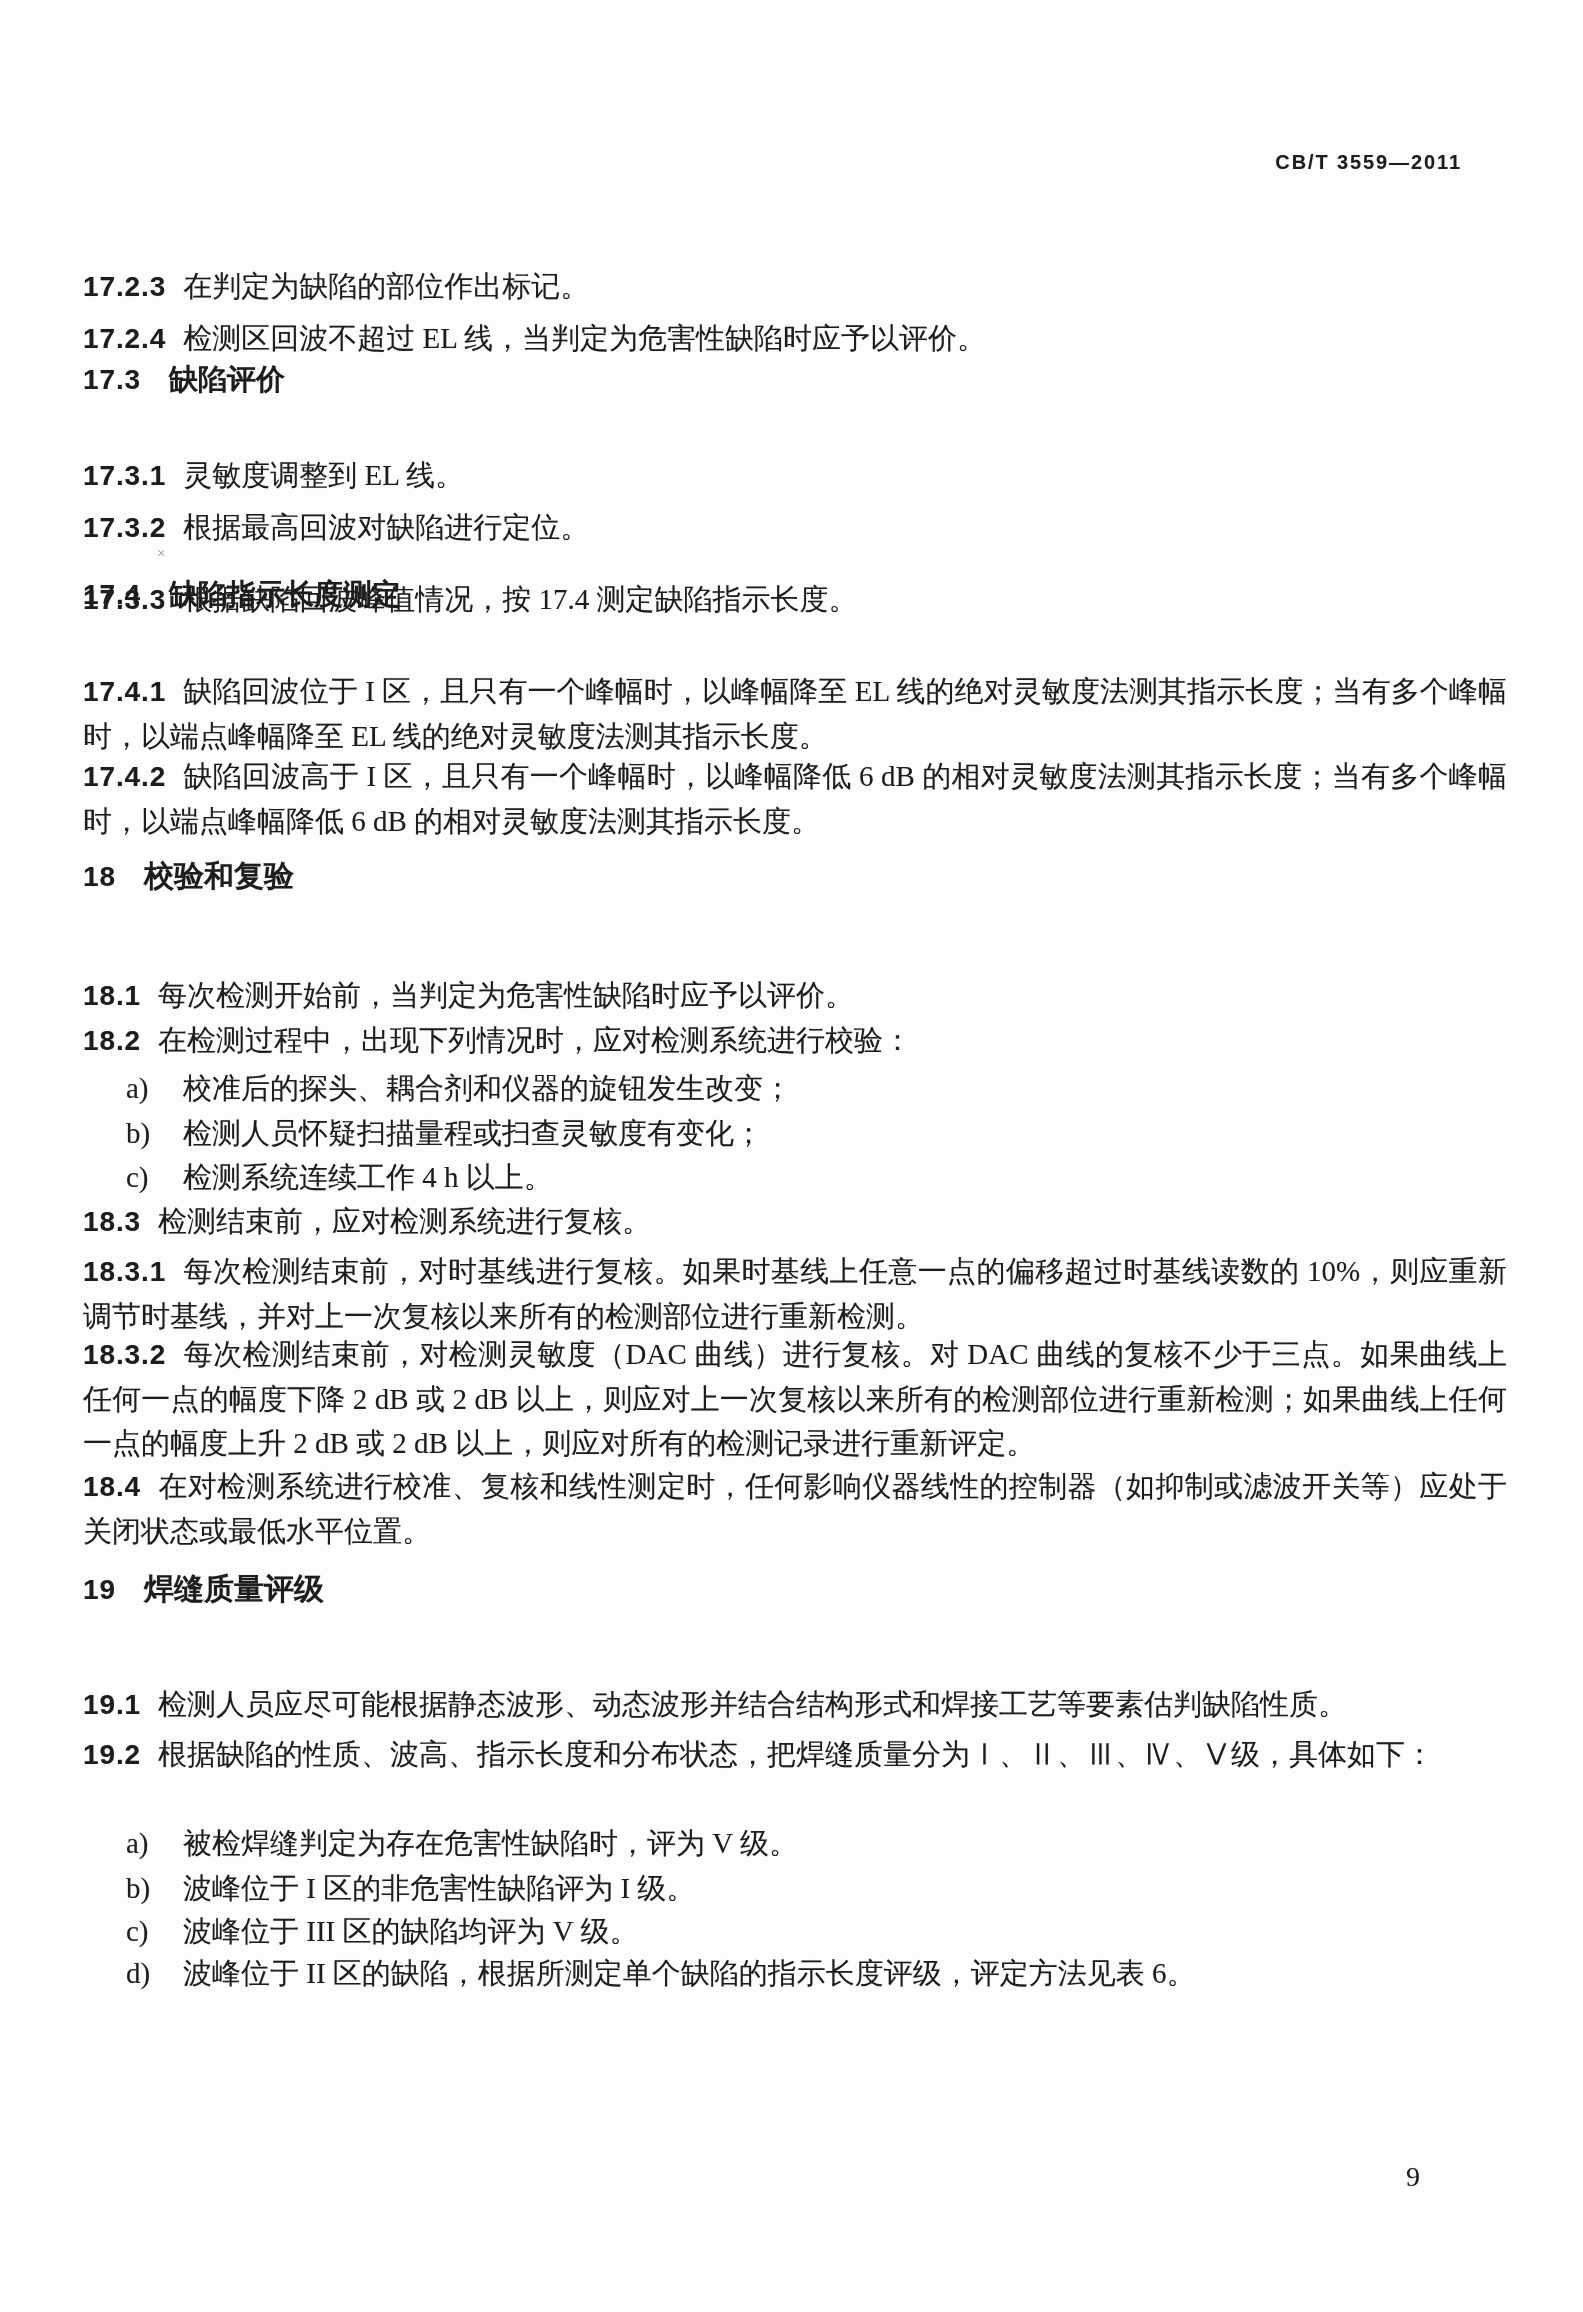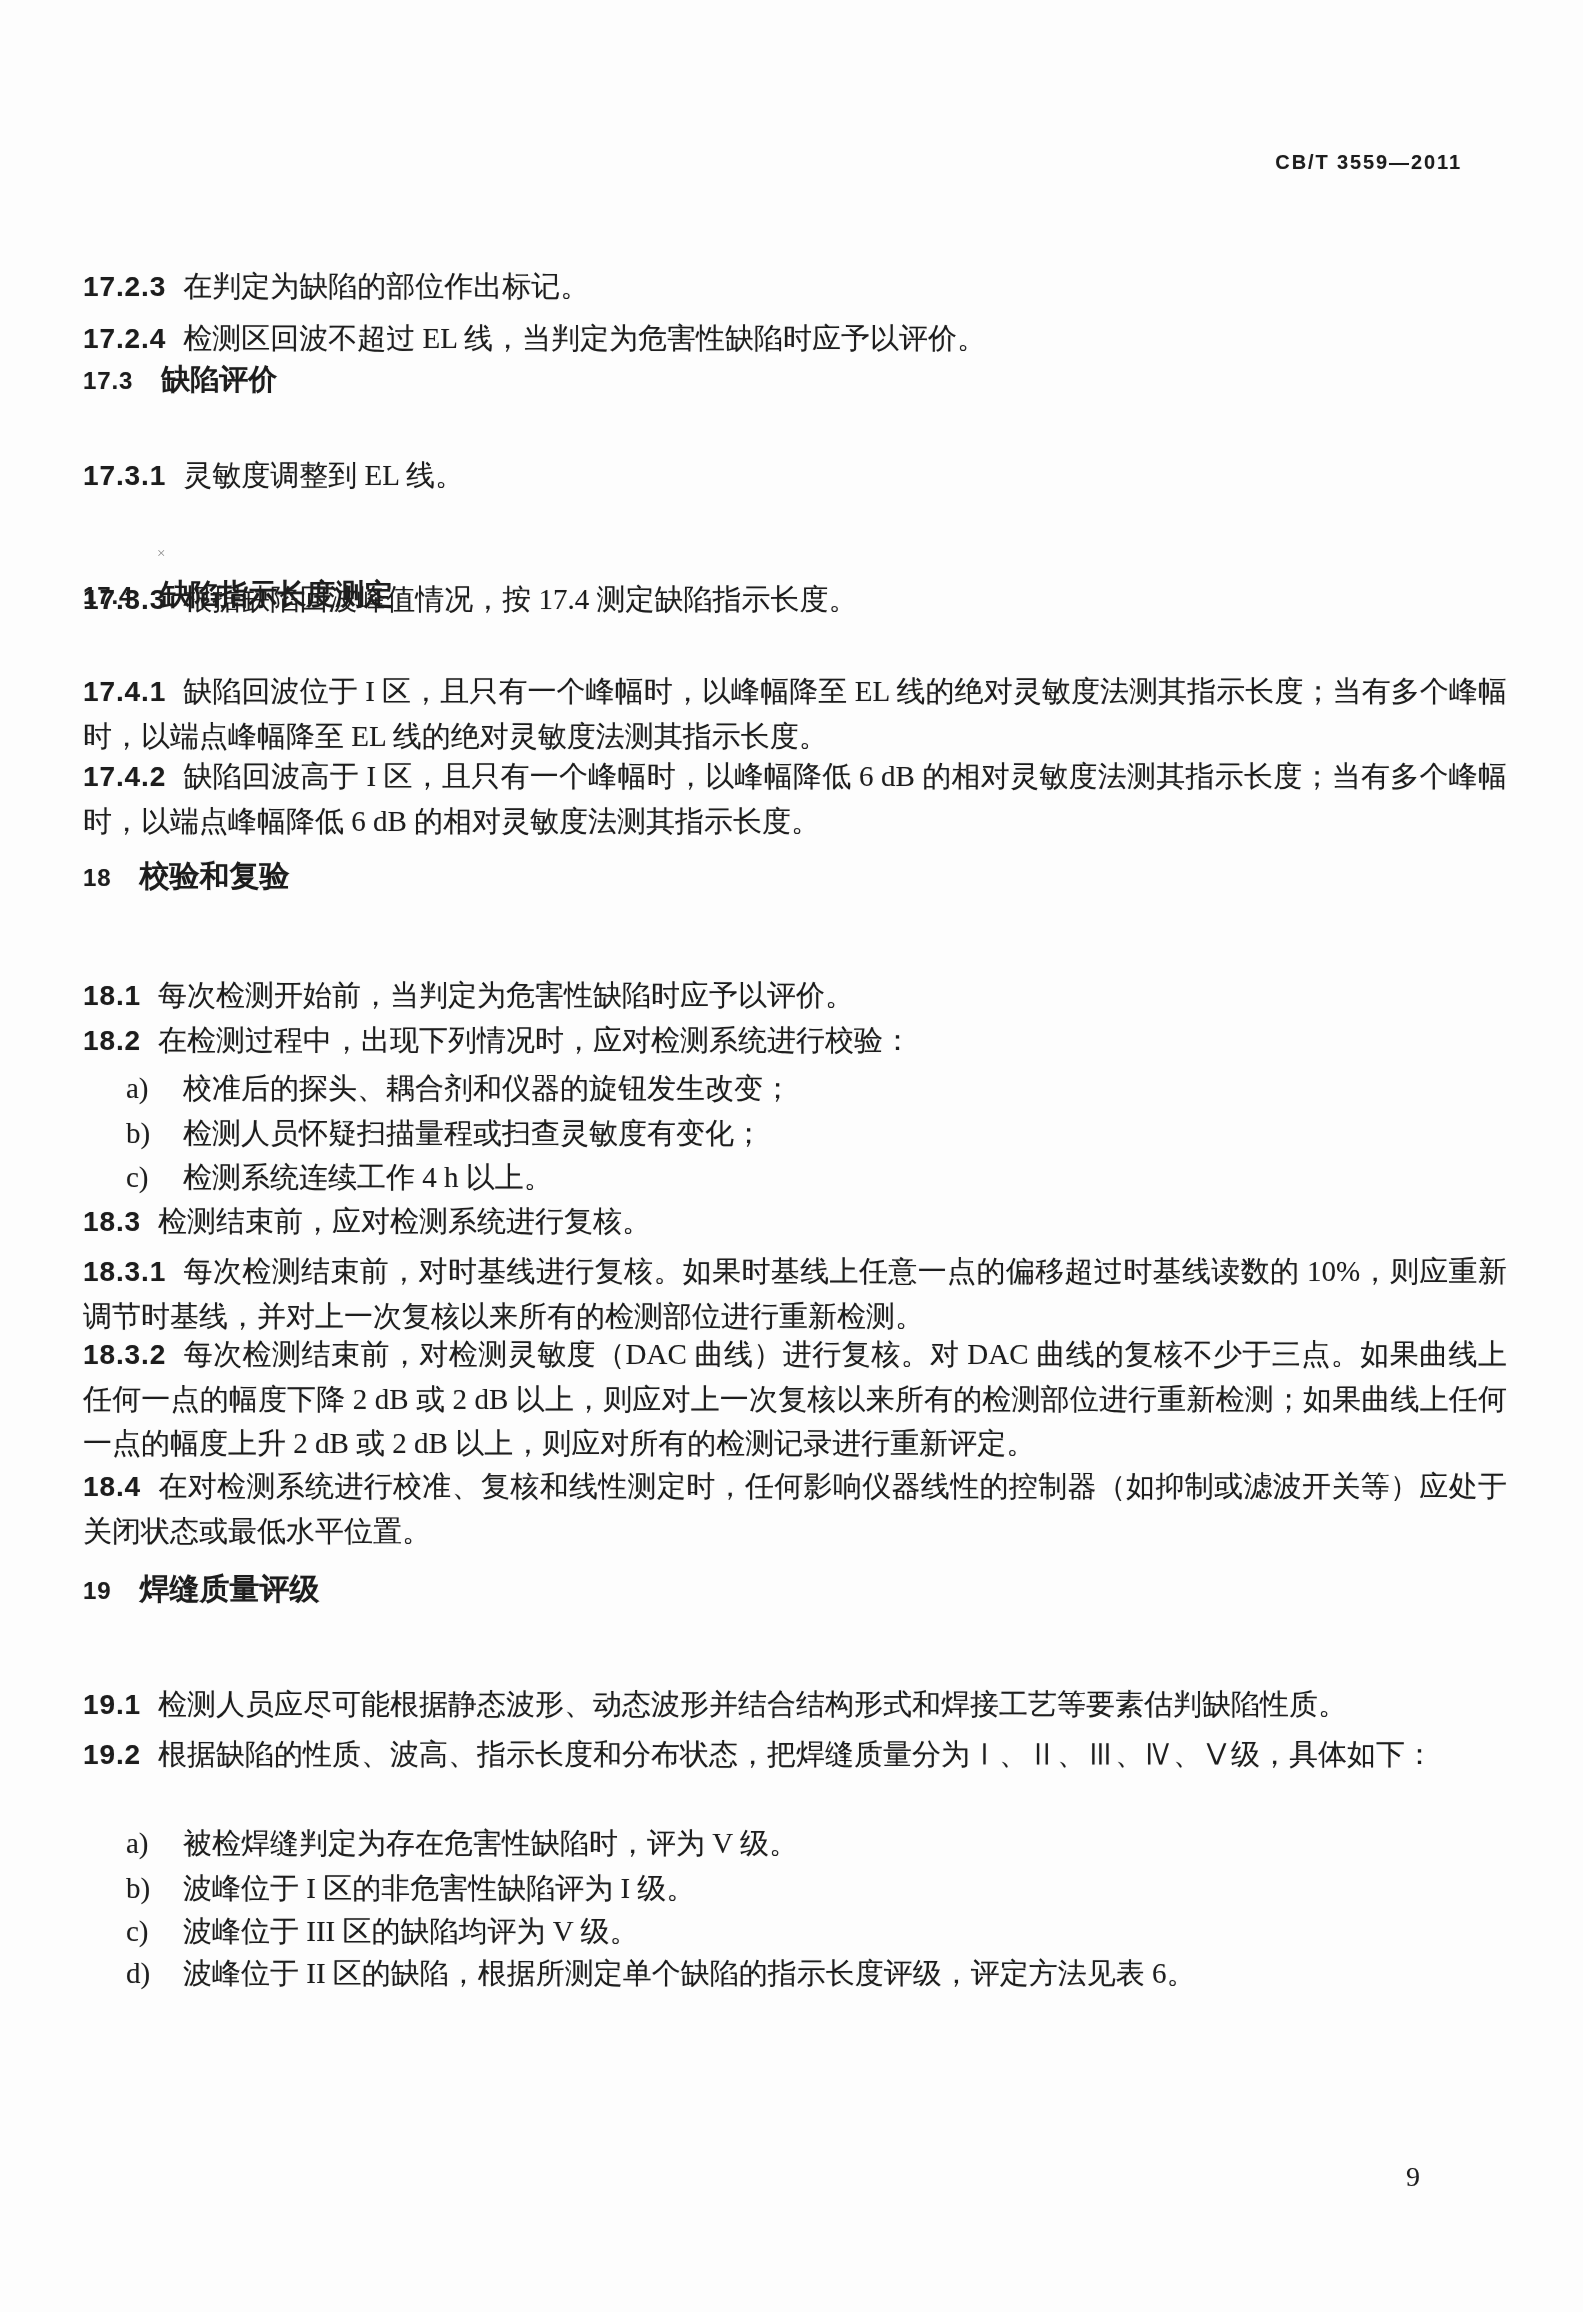--- a/index.html
+++ b/index.html
@@ -46,21 +46,21 @@
     left: 83px;
     width: 1424px;
     font-size: 29px;
     font-weight: 700;
     margin: 0;
   }
   .heading .num {
     letter-spacing: 0.9px;
     margin-right: 28px;
     font-family: "Liberation Sans", sans-serif;
-    font-size: 24px;
+    font-size: 28px;
   }
   .chapter {
     font-size: 30px;
   }
   .list-item {
     position: absolute;
     left: 126px;
     width: 1382px;
     font-size: 29px;
     line-height: 44px;
@@ -102,20 +102,23 @@
   </p>
 
   <h3 class="heading" style="top:360px">
     <span class="num">17.3</span><span class="title">缺陷评价</span>
   </h3>
 
   <p class="clause" style="top:424px">
     <span class="num">17.3.1</span><span class="txt">灵敏度调整到 EL 线。</span>
   </p>
 
+  <p class="clause" style="top:476px">
+    <span class="num">17.3.2</span><span class="txt">根据最高回波对缺陷进行定位。</span>
+  </p>
 
   <p class="clause" style="top:548px">
     <span class="num">17.3.3</span><span class="txt">根据缺陷回波峰值情况，按 17.4 测定缺陷指示长度。</span>
   </p>
 
   <span class="artifact">×</span>
 
   <h3 class="heading" style="top:575px">
     <span class="num">17.4</span><span class="title">缺陷指示长度测定</span>
   </h3>

